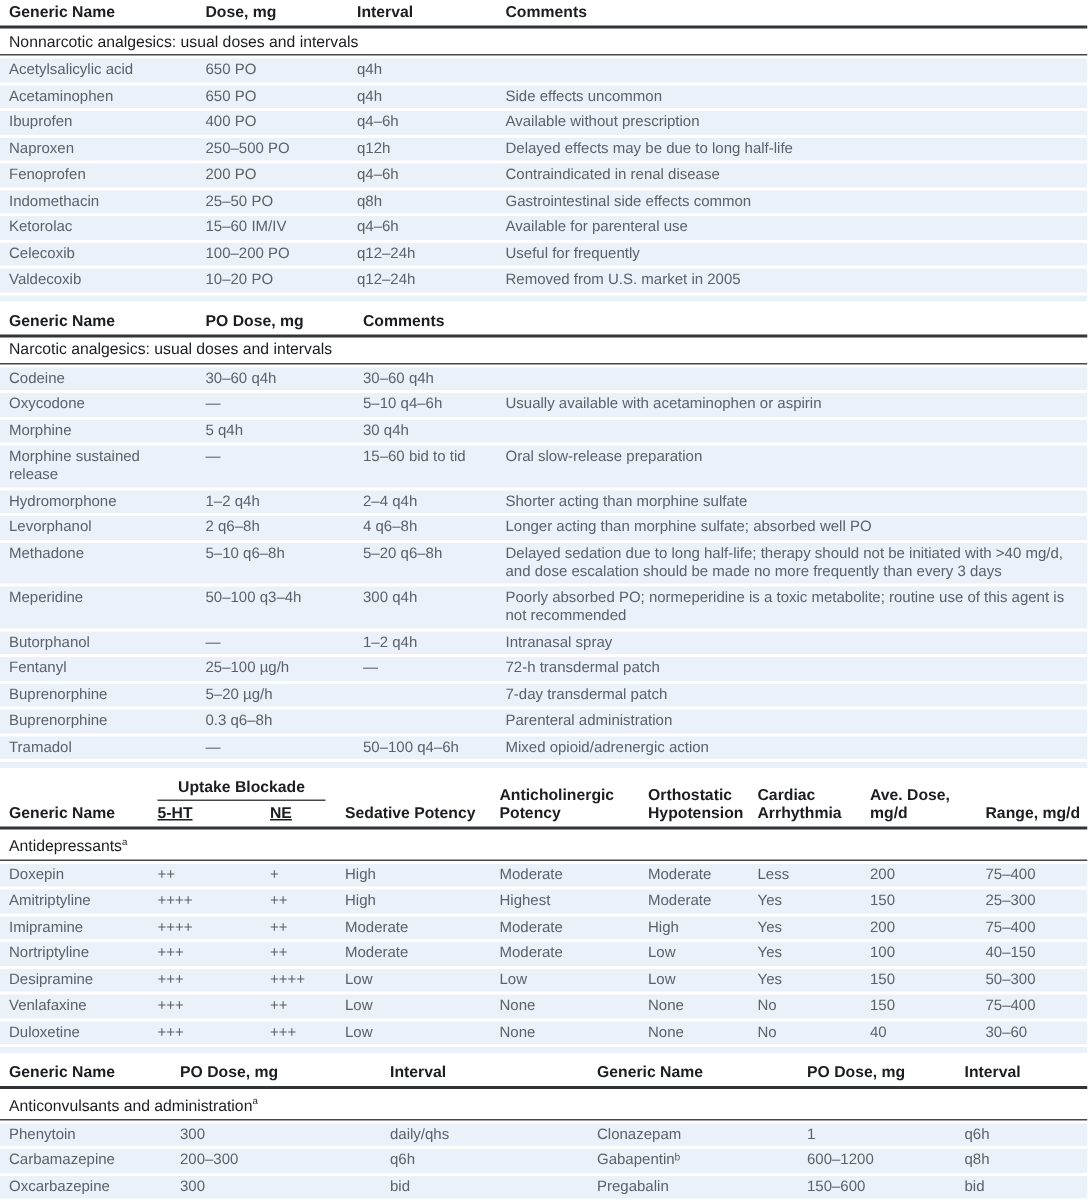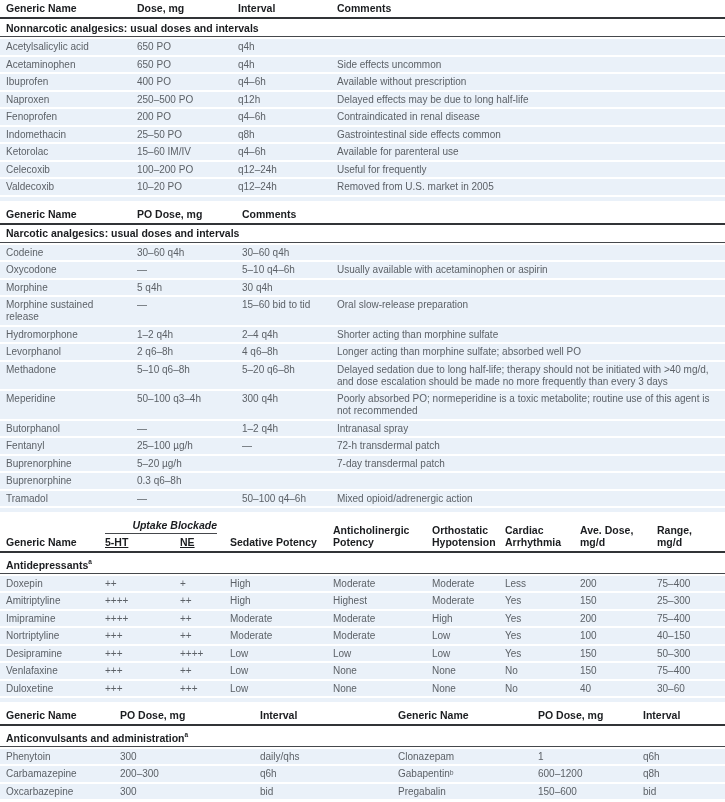--- a/index.html
+++ b/index.html
@@ -11,24 +11,24 @@
   }
   .page{width:725px;}
   .tbl{margin-bottom:5px;}
   
   .thead{
     display:grid;align-items:end;
     font-weight:700;color:var(--head,#1b1d20);font-size:10.5px;line-height:12px;
     padding:2px 0 3px 6px;
     border-bottom:2.5px solid var(--rule,#313437);
   }
-  .hcell{padding-right:12px;}
+  .hcell{padding-right:0;}
   
   .band{
-    font-weight:700;color:var(--head,#1b1d20);font-size:10.5px;line-height:12px;
+    font-weight:400;color:var(--head,#1b1d20);font-size:10.5px;line-height:12px;
     padding:2.5px 0 2.5px 6px;
     border-bottom:1.5px solid var(--rule2,#45484c);
   }
   .band sup{font-size:6.5px;}
   
   .tr{
     display:grid;align-items:start;
     background:var(--row-bg,#eaf1f9);
     margin-top:2px;padding:2px 0 1.5px 6px;
     line-height:12px;color:var(--text,#5c6167);
@@ -37,23 +37,22 @@
   .endcap{height:4px;background:var(--row-bg,#eaf1f9);margin-top:2px;}
   
   .g1{grid-template-columns:131px 101px 99px auto;}
   .g2{grid-template-columns:131px 105px 95px auto;}
   .g3{grid-template-columns:99px 75px 50px 103px 99px 73px 75px 77px auto;}
   .g3h{grid-template-columns:99px 125px 103px 99px 73px 75px 77px auto;}
   .g4{grid-template-columns:114px 140px 138px 140px 105px auto;}
   
   .group{align-self:end;}
   .group-label{
-    text-align:right;width:112px;margin-bottom:1px;padding-bottom:2px;
+    text-align:center;width:112px;margin-bottom:1px;padding-bottom:2px;
     border-bottom:1.5px solid var(--rule2,#45484c);
-    font-style:italic;
   }
   .group-cols{display:grid;grid-template-columns:75px 50px;margin-top:2px;text-decoration:underline;}
 </style>
 </head>
 <body>
 
 <div class="page">
 
   <section class="tbl">
     <div class="thead g1">
@@ -195,20 +194,21 @@
         <div class="tr g2">
           <div class="td">Buprenorphine</div>
           <div class="td">5–20 µg/h</div>
           <div class="td"></div>
           <div class="td">7-day transdermal patch</div>
         </div>
         <div class="tr g2">
           <div class="td">Buprenorphine</div>
           <div class="td">0.3 q6–8h</div>
           <div class="td"></div>
+          <div class="td">Parenteral administration</div>
         </div>
         <div class="tr g2">
           <div class="td">Tramadol</div>
           <div class="td">—</div>
           <div class="td">50–100 q4–6h</div>
           <div class="td">Mixed opioid/adrenergic action</div>
         </div>
       </div>
     <div class="endcap"></div>
   </section>

